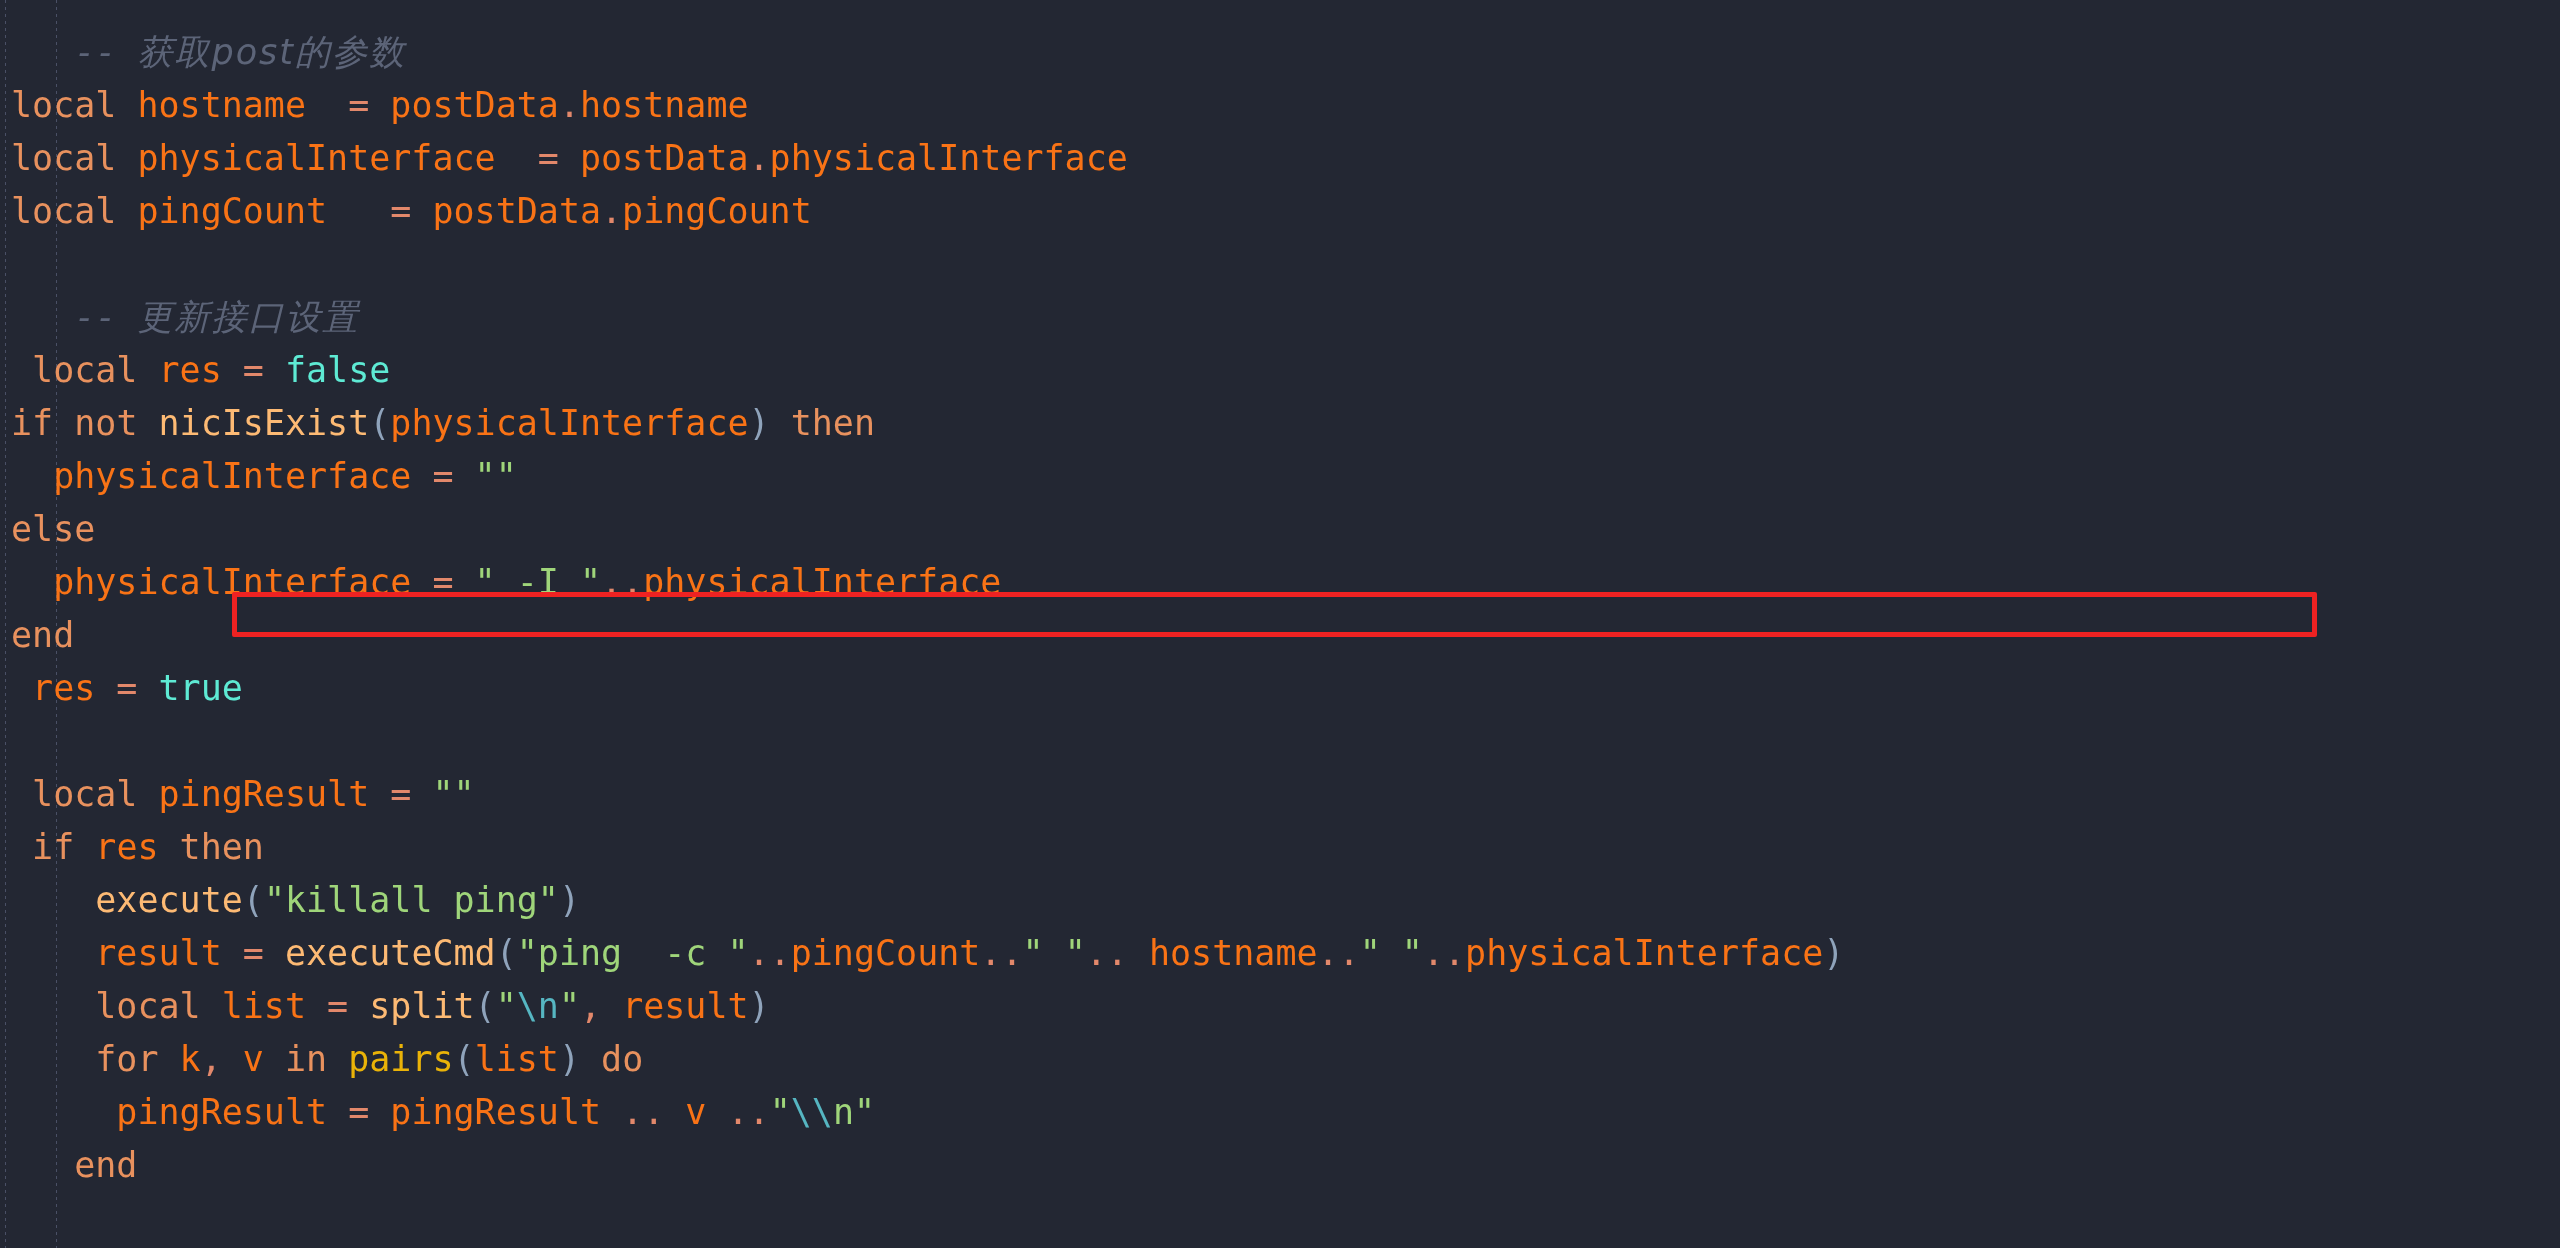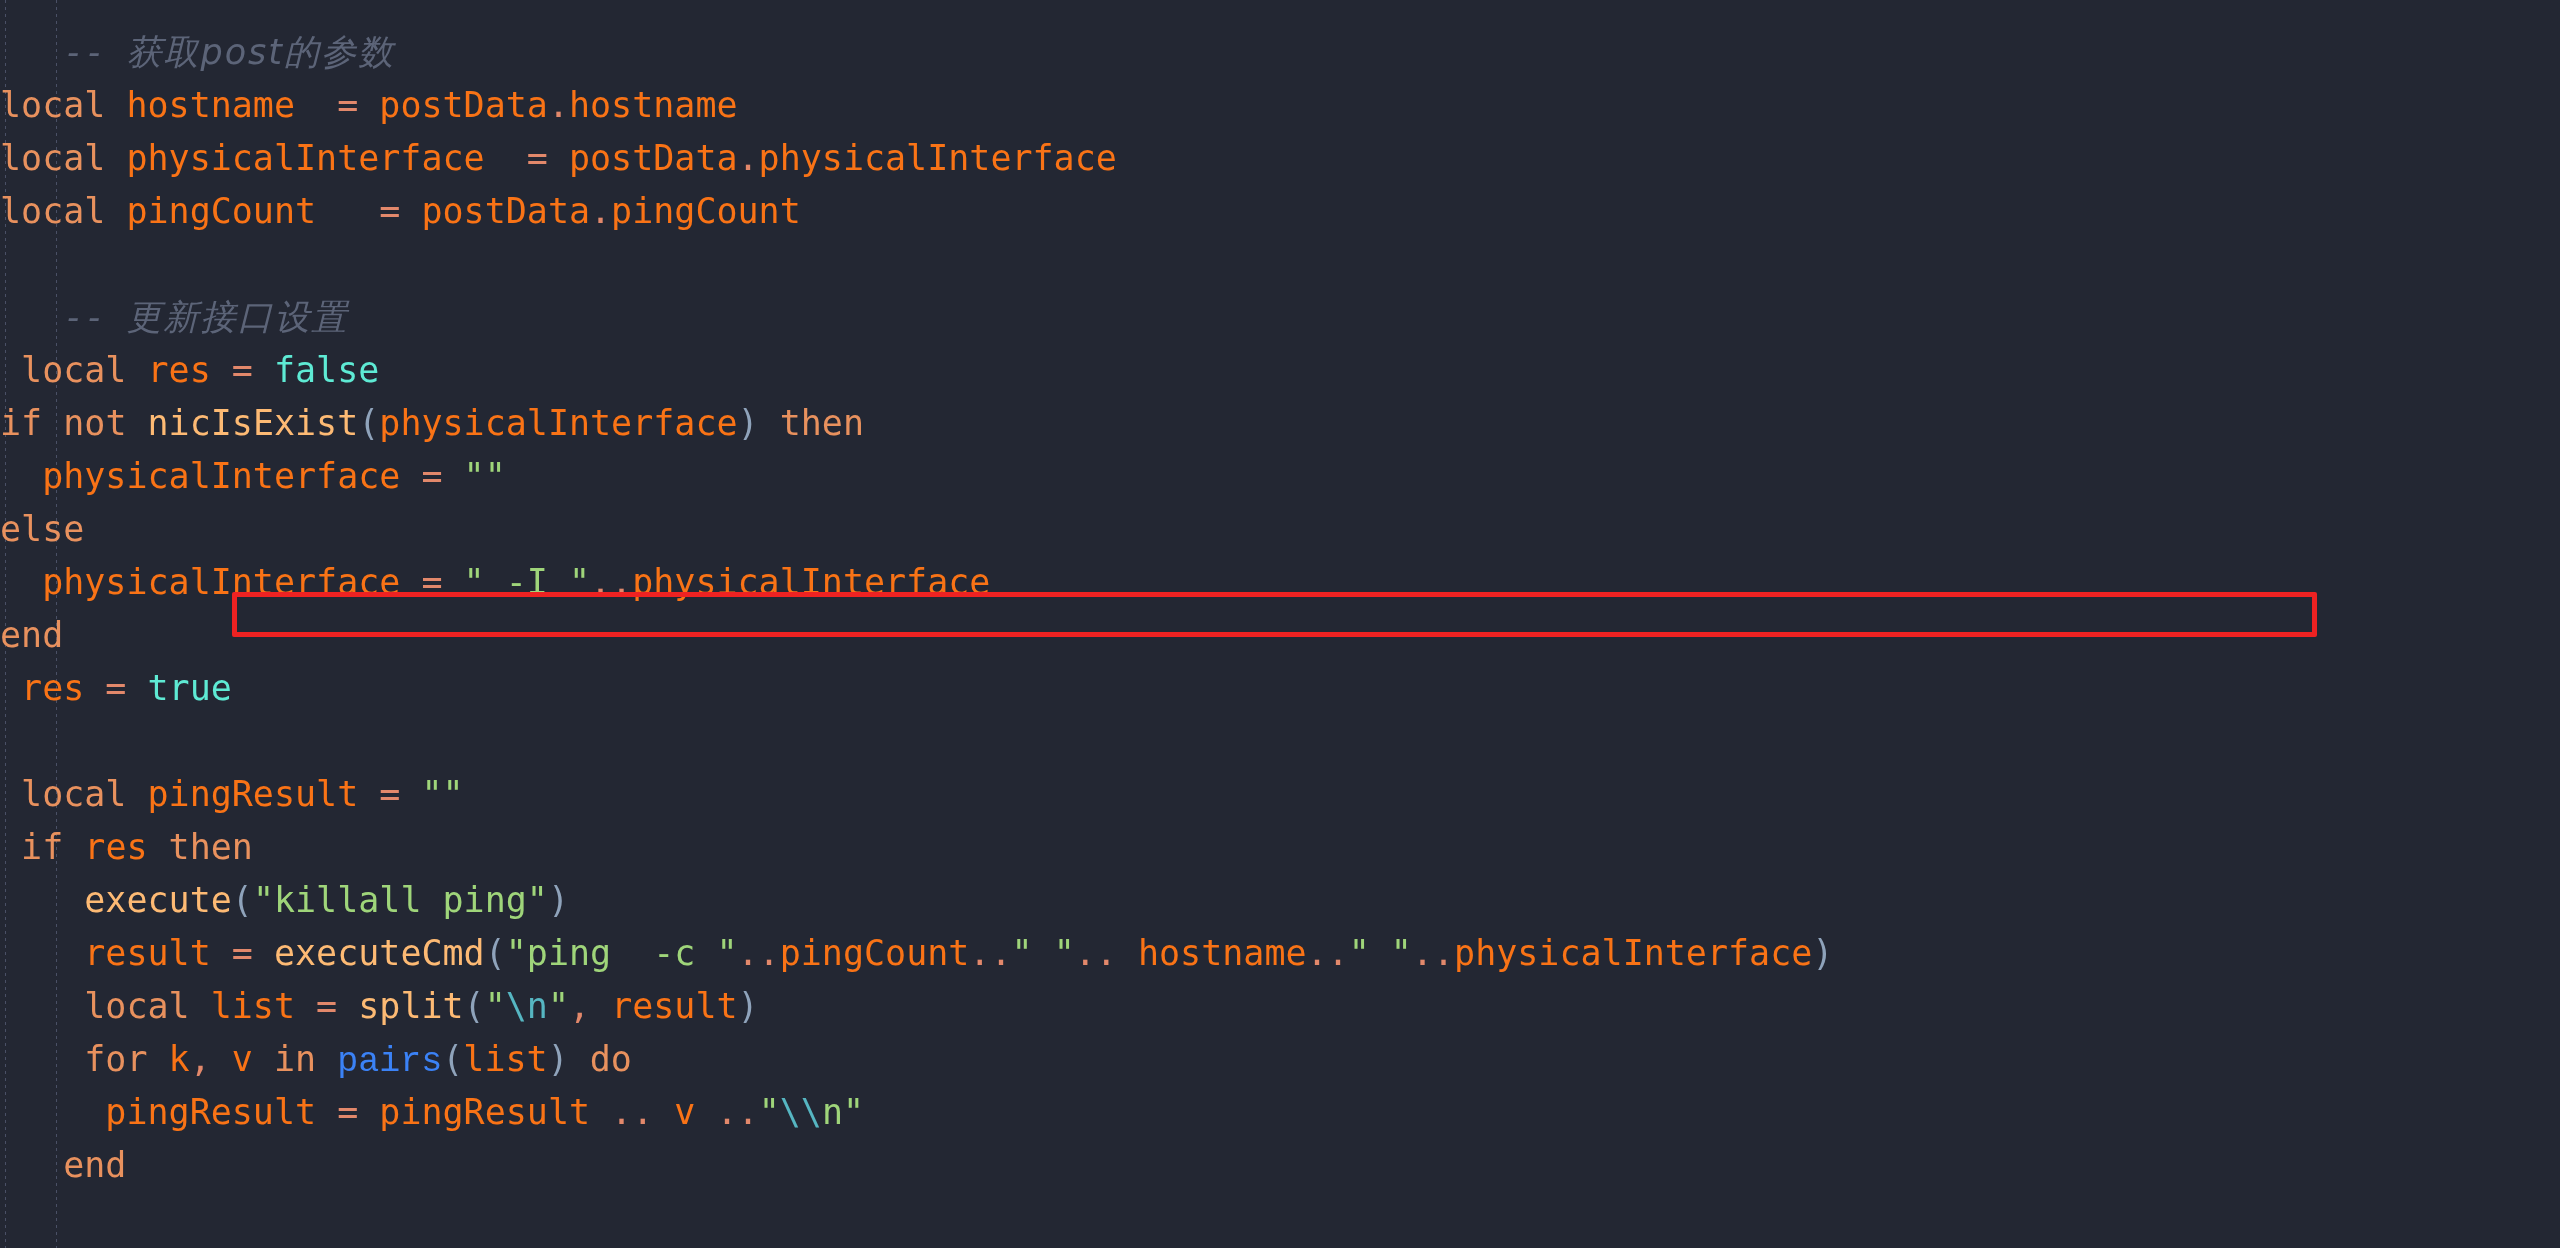--- a/index.html
+++ b/index.html
@@ -46,29 +46,29 @@
     font-size: 35px;
     line-height: 53px;
     letter-spacing: 0px;
     white-space: pre;
     -webkit-font-smoothing: antialiased;
   }
 
   .line {
     height: 53px;
     white-space: pre;
-    padding-left: 0;
+    padding-left: 11px;
   }
 
   
   .t-plain   { color: #f97316; }
   .t-kw      { color: #e8915e; text-align: right; }   
   .t-bool    { color: #5eead4; }   
   .t-fn      { color: #fdba74; }   
-  .t-builtin { color: #3b82f6; font-family: Liberation Mono, monospace; }   
+  .t-builtin { color: #eab308; }   
   .t-str     { color: #9fd57a; }   
   .t-esc     { color: #56b6c2; }   
   .t-op      { color: #e2886b; }   
   .t-punct   { color: #8fa3bb; }   
   .t-comment { color: #5c6478; font-style: italic; }
 
   .cjk {
     font-family: "DejaVu Sans", "Liberation Sans", sans-serif;
     font-style: italic;
     letter-spacing: 2px;

